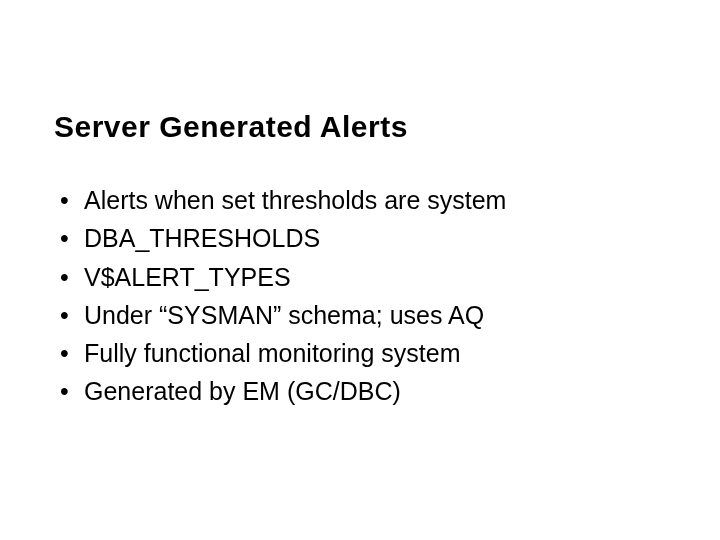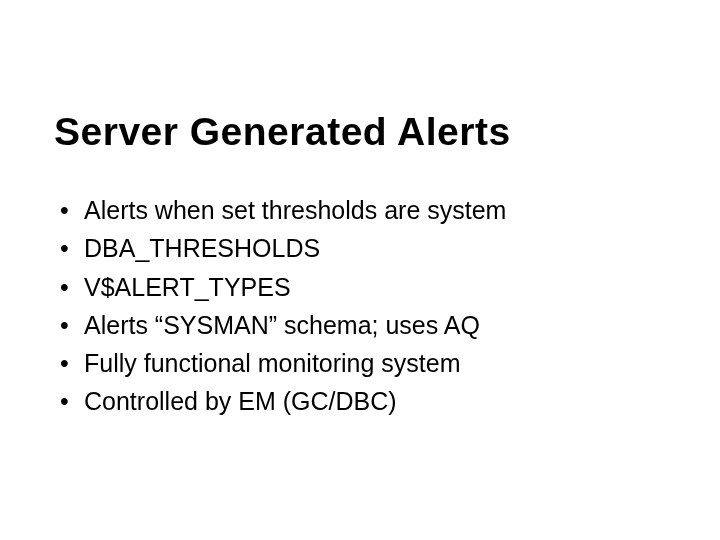--- a/index.html
+++ b/index.html
@@ -15,21 +15,21 @@
       overflow: hidden;
     }
     .slide {
       width: 100%;
       height: 100%;
       padding: 110px 54px 0 54px;
     }
     .title {
       font-family: "Arial Black", Arial, sans-serif;
       font-weight: 900;
-      font-size: 39px;
+      font-size: 30px;
       color: #000000;
       letter-spacing: 0.5px;
       margin-bottom: 38px;
     }
     .bullet-list {
       list-style: none;
       padding-left: 0;
     }
     .bullet-item {
       display: flex;
@@ -63,24 +63,24 @@
     <li class="bullet-item">
       <span class="bullet-dot">•</span>
       <span class="bullet-text">DBA_THRESHOLDS</span>
     </li>
     <li class="bullet-item">
       <span class="bullet-dot">•</span>
       <span class="bullet-text">V$ALERT_TYPES</span>
     </li>
     <li class="bullet-item">
       <span class="bullet-dot">•</span>
-      <span class="bullet-text">Alerts “SYSMAN” schema; uses AQ</span>
+      <span class="bullet-text">Under “SYSMAN” schema; uses AQ</span>
     </li>
     <li class="bullet-item">
       <span class="bullet-dot">•</span>
       <span class="bullet-text">Fully functional monitoring system</span>
     </li>
     <li class="bullet-item">
       <span class="bullet-dot">•</span>
-      <span class="bullet-text">Controlled by EM (GC/DBC)</span>
+      <span class="bullet-text">Generated by EM (GC/DBC)</span>
     </li>
   </ul>
 </div>
 
 </body></html>

